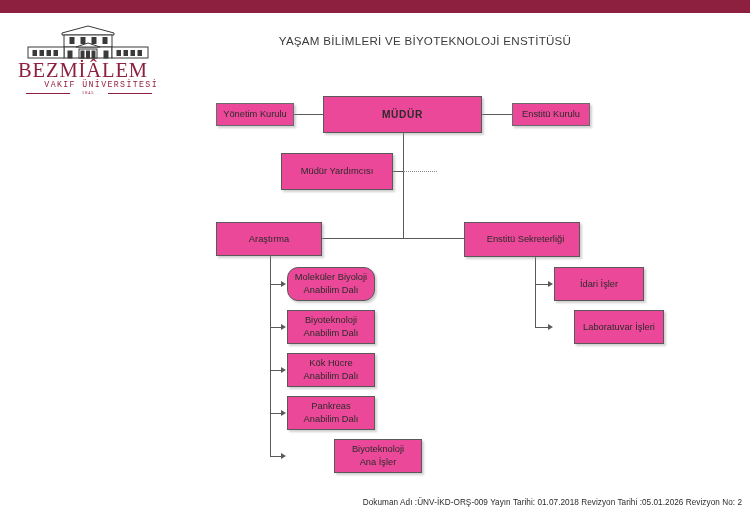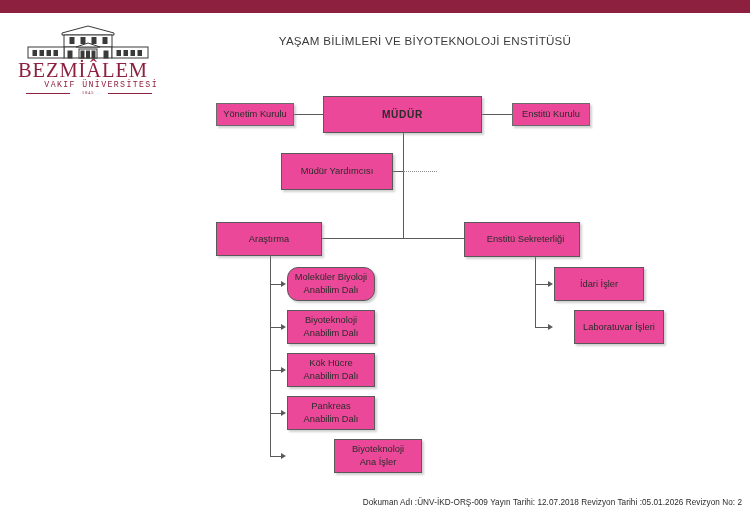--- a/index.html
+++ b/index.html
@@ -289,15 +289,15 @@
   </div>
 
   <div class="box" style="left:554px; top:267px; width:90px; height:34px;">
     <span>İdari İşler</span>
   </div>
 
   <div class="box" style="left:574px; top:310px; width:90px; height:34px;">
     <span>Laboratuvar İşleri</span>
   </div>
 
-  <div class="footer">Dokuman Adı :ÜNV-İKD-ORŞ-009 Yayın Tarihi: 12.07.2018 Revizyon Tarihi :05.01.2026 Revizyon No: 2</div>
+  <div class="footer">Dokuman Adı :ÜNV-İKD-ORŞ-009 Yayın Tarihi: 01.07.2018 Revizyon Tarihi :05.01.2026 Revizyon No: 2</div>
 
 </div>
 
 </body></html>

